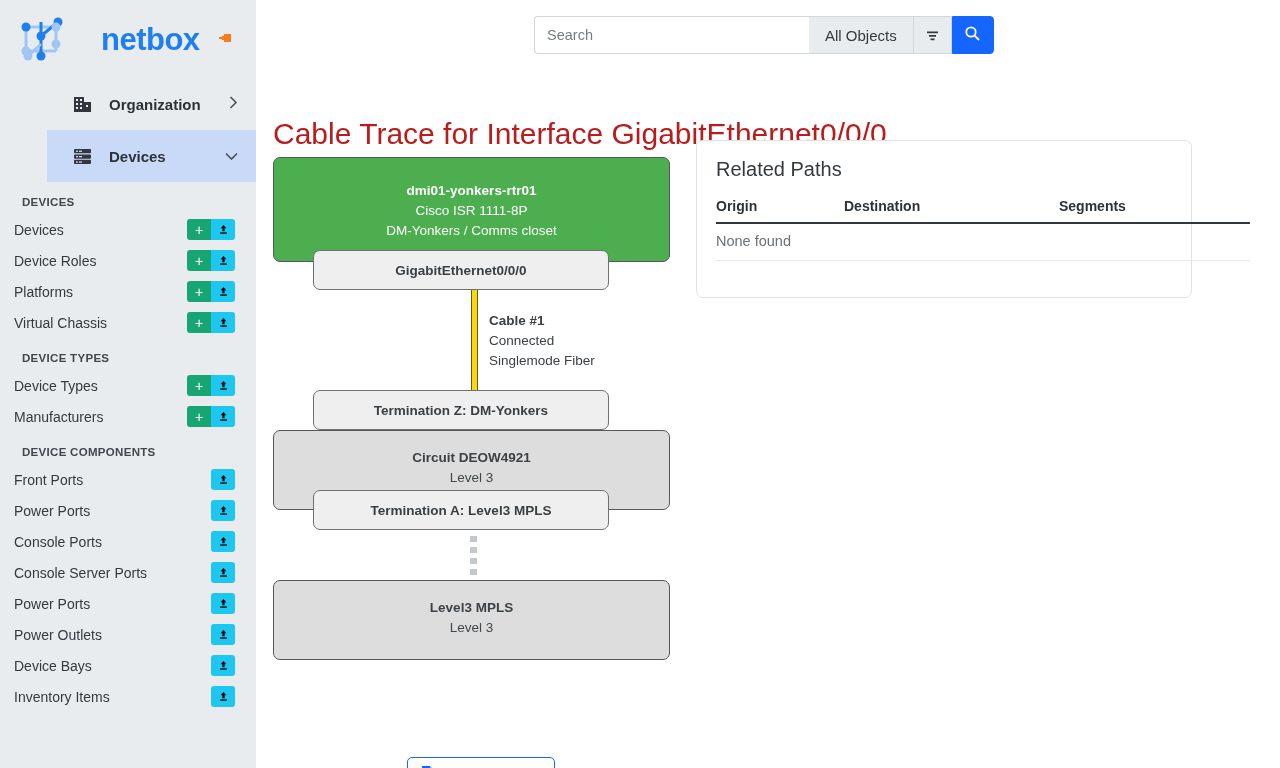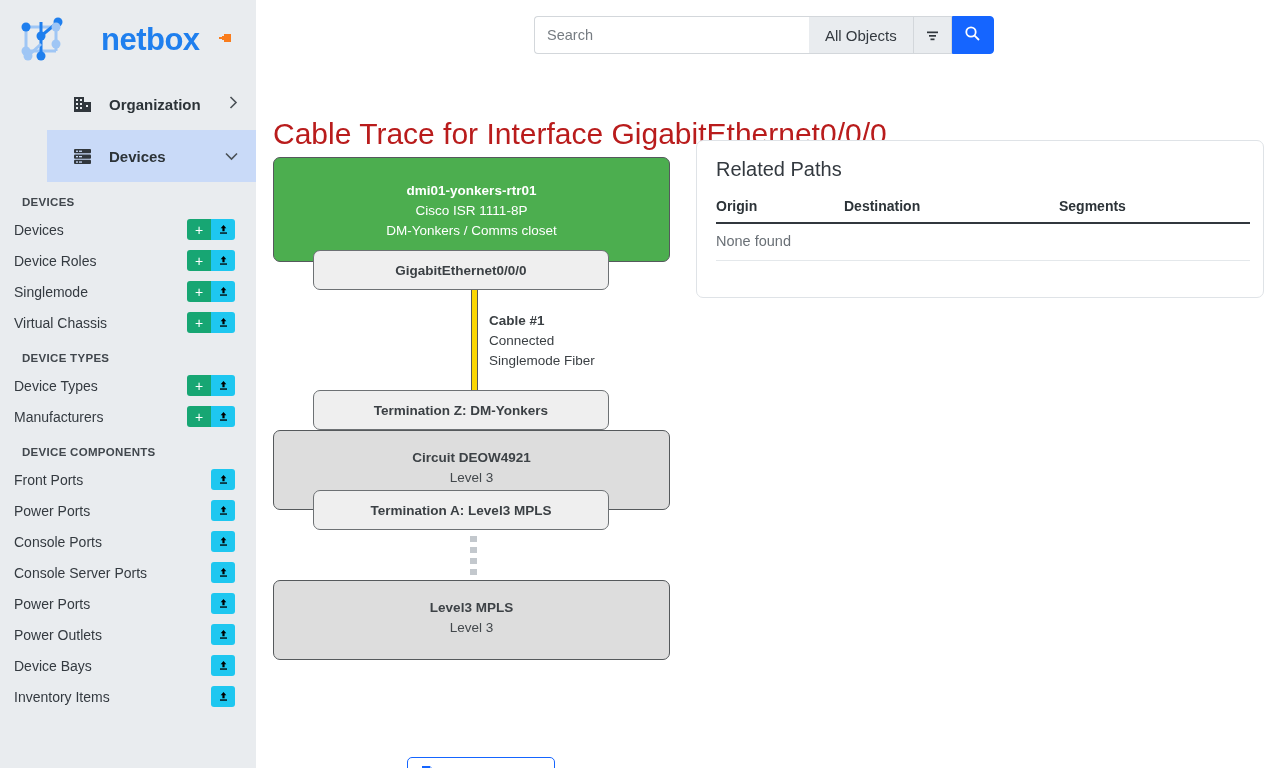--- a/index.html
+++ b/index.html
@@ -177,21 +177,21 @@
     position: absolute; left: 134px; top: 600px;
     display: flex; align-items: center; gap: 7px;
     padding: 7px 13px;
     border: 1px solid #1565ff; border-radius: 5px;
     background: #fff; color: #1565ff; font-size: 14.5px; cursor: pointer;
   }
 
   
   .card {
     position: absolute; left: 440px; top: 70px;
-    width: 568px; height: 158px;
+    width: 496px; height: 158px;
     background: #fff;
     border: 1px solid #dfe3e7;
     border-radius: 7px;
   }
   .card-title { font-size: 20px; color: #33393f; padding: 17px 0 0 19px; }
   .tbl { width: 534px; margin: 17px 0 0 19px; border-collapse: collapse; }
   .tbl th {
     text-align: left; font-size: 14px; font-weight: 700; color: #2c3338;
     padding: 0 0 8px 0; border-bottom: 2px solid #31373d;
   }
@@ -299,21 +299,21 @@
         <span class="mini-btn mini-add">+</span>
         <span class="mini-btn mini-up">
           <svg width="11" height="11" viewBox="0 0 11 11">
               <path d="M5.5 1 L8.3 4.2 H6.6 V7.2 H4.4 V4.2 H2.7 Z" fill="#000"></path>
               <rect x="2" y="8.4" width="7" height="1.3" fill="#000"></rect>
             </svg>
         </span>
       </span>
     </div>
     <div class="nav-item">
-      <span class="ni-label">Singlemode</span>
+      <span class="ni-label">Platforms</span>
       <span class="btn-grp">
         <span class="mini-btn mini-add">+</span>
         <span class="mini-btn mini-up">
           <svg width="11" height="11" viewBox="0 0 11 11">
               <path d="M5.5 1 L8.3 4.2 H6.6 V7.2 H4.4 V4.2 H2.7 Z" fill="#000"></path>
               <rect x="2" y="8.4" width="7" height="1.3" fill="#000"></rect>
             </svg>
         </span>
       </span>
     </div>

